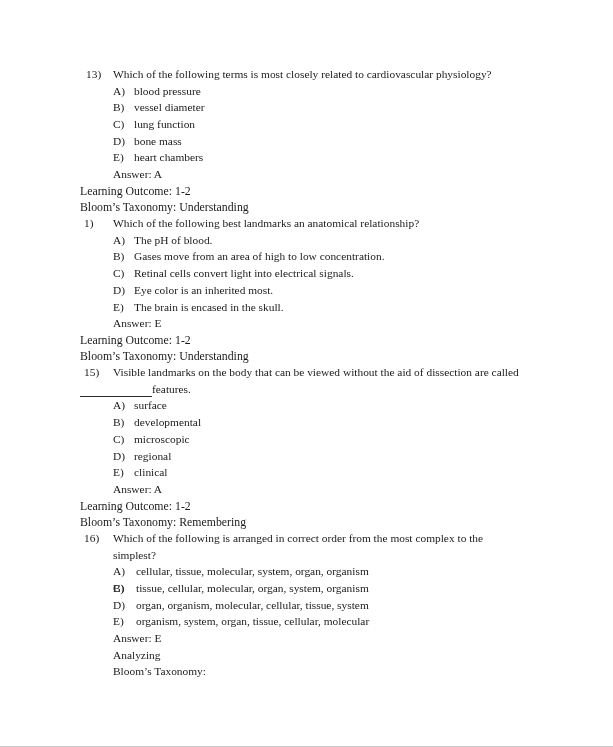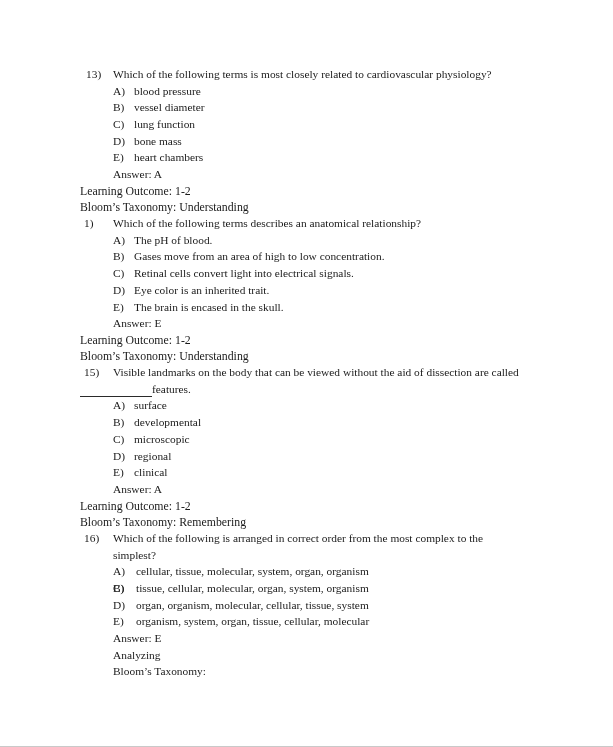--- a/index.html
+++ b/index.html
@@ -138,38 +138,38 @@
         </div>
       </div>
       <div class="answer">Answer: A</div>
       <div class="meta">Learning Outcome: 1-2</div>
       <div class="meta">Bloom’s Taxonomy: Understanding</div>
     </div>
 
     <div class="qblock">
       <div class="qline">
         <span class="qnum tight">1)</span>
-        <span>Which of the following terms describes an anatomical relationship?</span>
+        <span>Which of the following best landmarks an anatomical relationship?</span>
       </div>
       <div class="options">
         <div class="opt">
           <span class="optletter">A)</span>
           <span>The pH of blood.</span>
         </div>
         <div class="opt">
           <span class="optletter">B)</span>
           <span>Gases move from an area of high to low concentration.</span>
         </div>
         <div class="opt">
           <span class="optletter">C)</span>
           <span>Retinal cells convert light into electrical signals.</span>
         </div>
         <div class="opt">
           <span class="optletter">D)</span>
-          <span>Eye color is an inherited trait.</span>
+          <span>Eye color is an inherited most.</span>
         </div>
         <div class="opt">
           <span class="optletter">E)</span>
           <span>The brain is encased in the skull.</span>
         </div>
       </div>
       <div class="answer">Answer: E</div>
       <div class="meta">Learning Outcome: 1-2</div>
       <div class="meta">Bloom’s Taxonomy: Understanding</div>
     </div>

